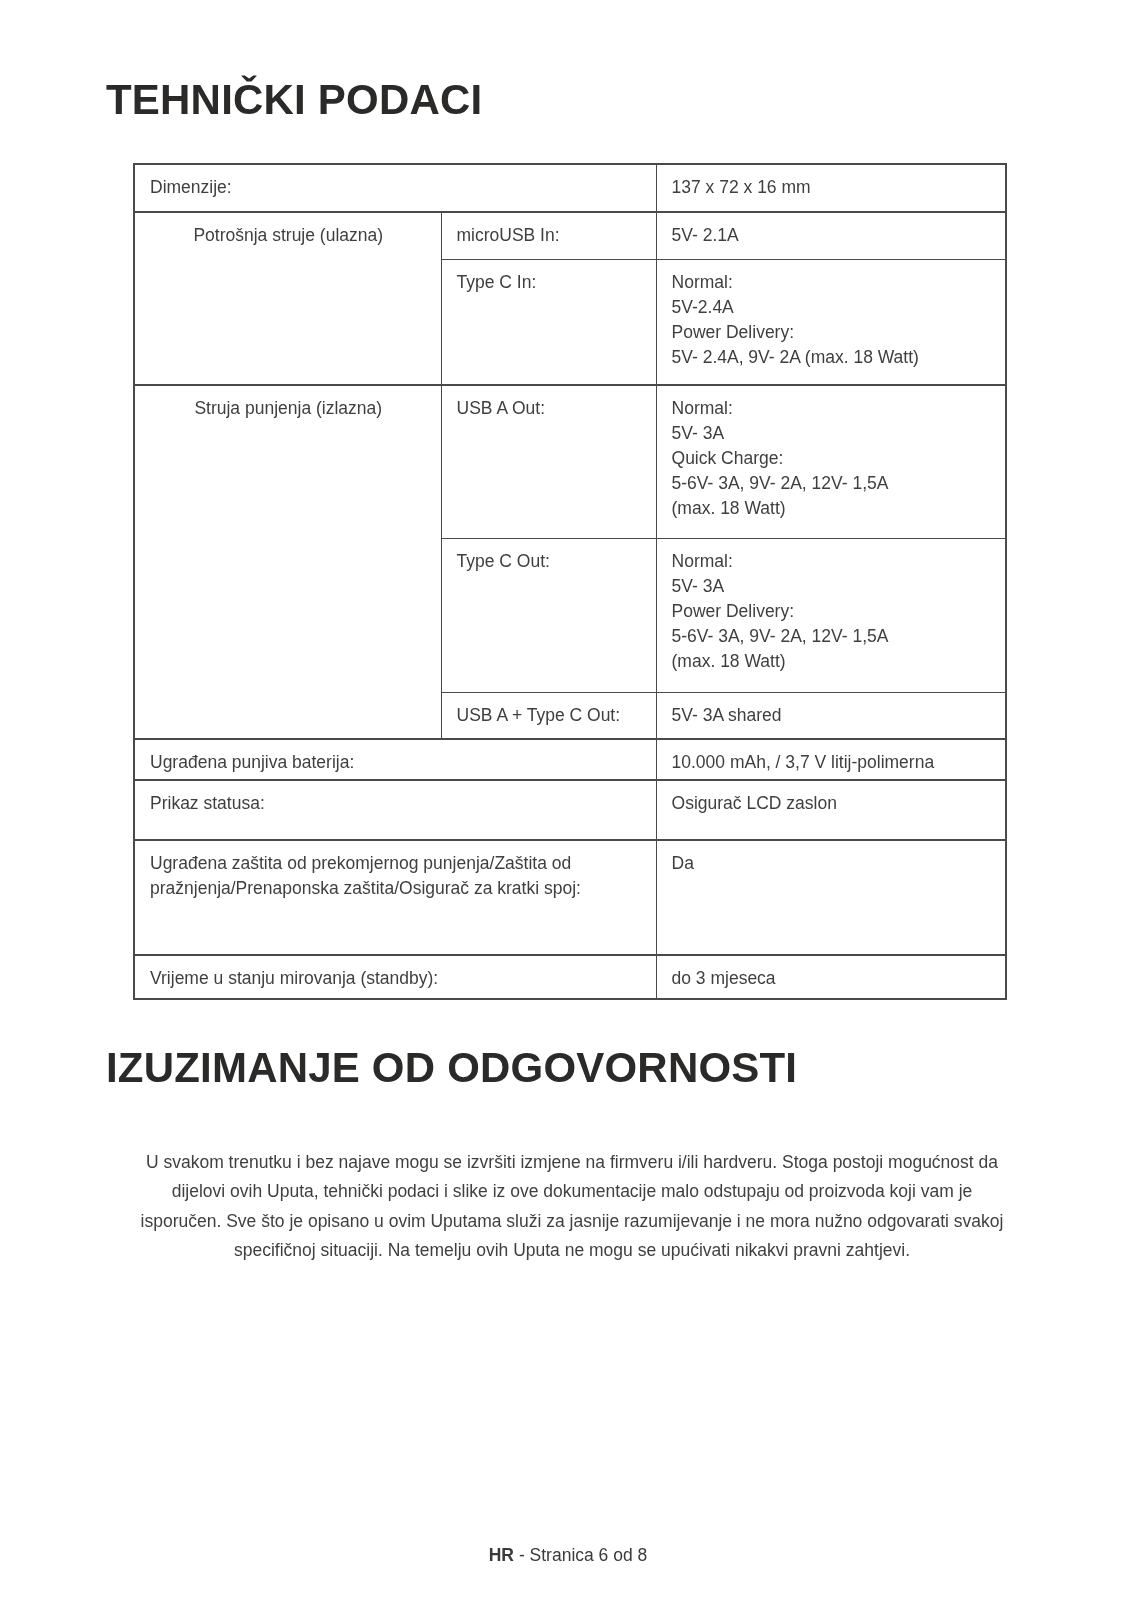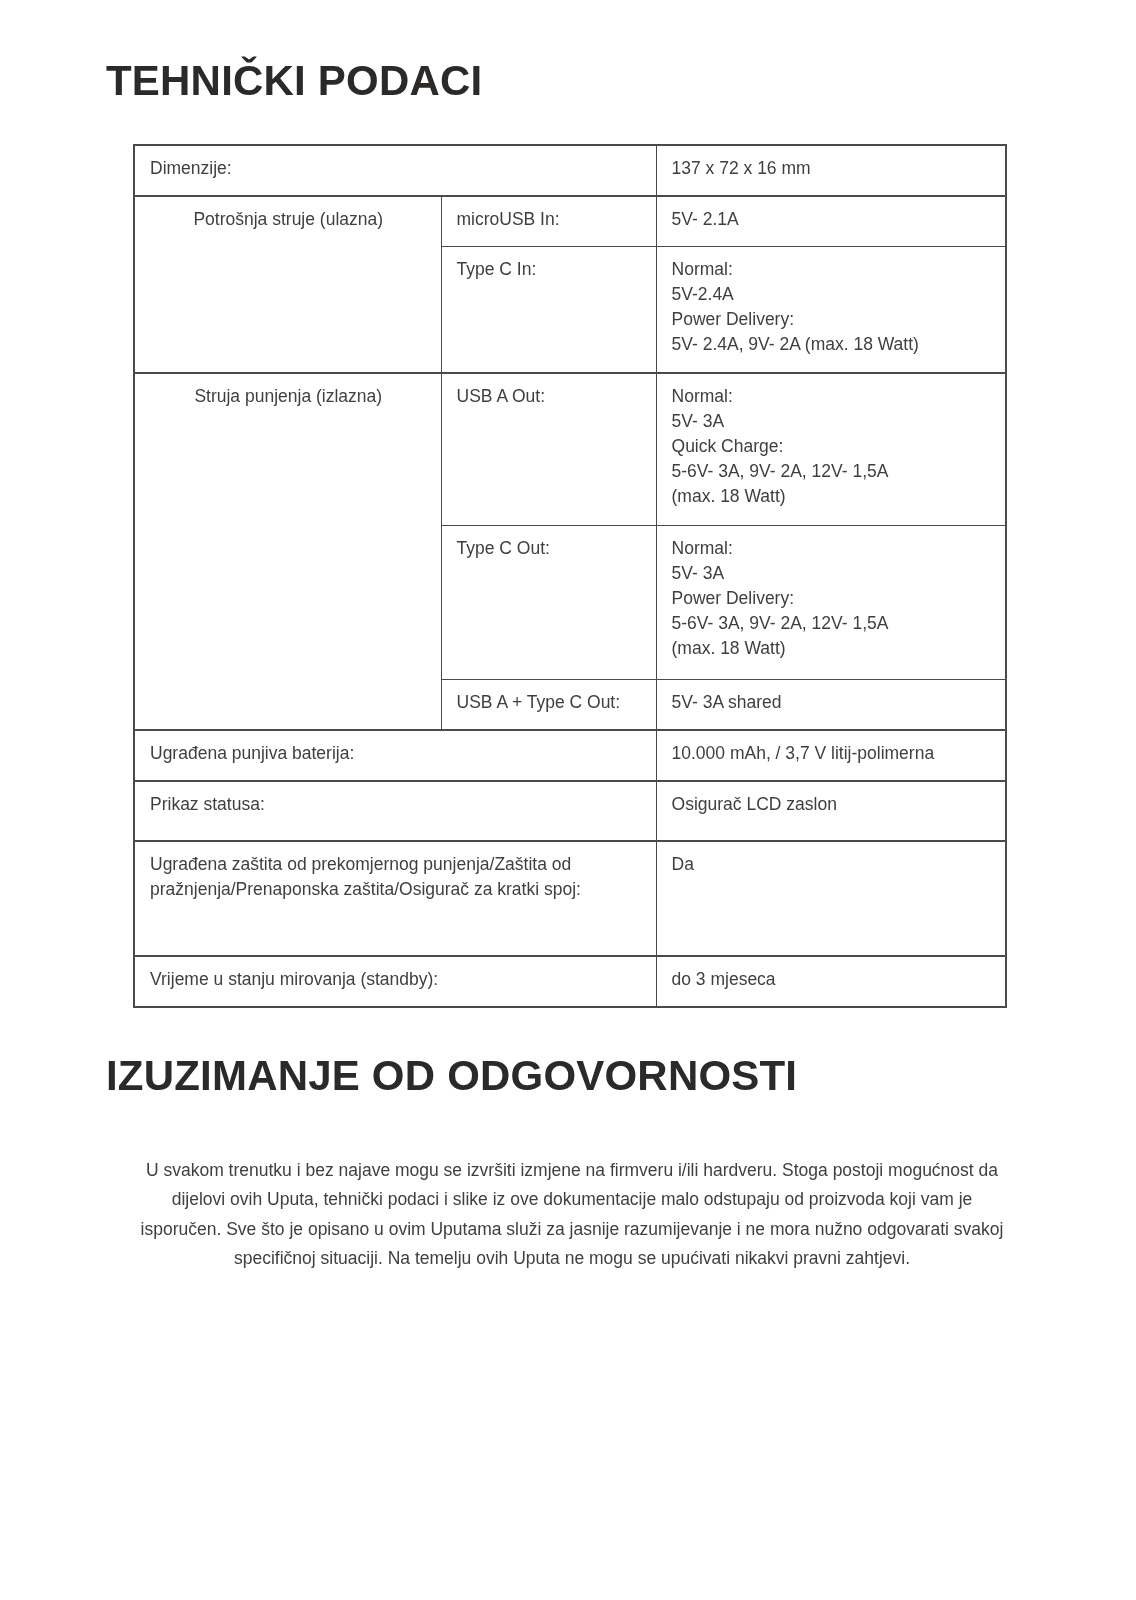--- a/index.html
+++ b/index.html
@@ -16,32 +16,32 @@
     font-family:"Liberation Sans","DejaVu Sans",sans-serif;
   }
   h1,h2{
     margin:0 0 0 106px;
     color:var(--heading);
     font-size:42px;
     font-weight:bold;
     letter-spacing:0.2px;
     line-height:1.2;
   }
-  h1{padding-top:56px;}
+  h1{padding-top:75px;}
   h2{margin-top:43px;transform-origin:left center;}
   table.spec{
     margin:38px 0 0 133px;
     width:872px;
     border-collapse:collapse;
     table-layout:fixed;
     border:2px solid var(--border);
   }
   table.spec td{
     border:1px solid var(--border);
-    padding:10px 14px 14px 15px;
+    padding:10px 14px 4px 15px;
     font-size:17.5px;
     line-height:25px;
     vertical-align:top;
     overflow:hidden;
   }
   tr.thick td{border-top-width:2px;}
   td.group-label{vertical-align:middle;text-align:center;}
   td.value{white-space:pre-line;}
   p.disclaimer{
     margin:54px 0 0 133px;
@@ -136,14 +136,18 @@
         <td colspan="2">Vrijeme u stanju mirovanja (standby):</td>
         <td class="value">do 3 mjeseca</td>
       </tr>
     </tbody>
   </table>
 
   <h2>IZUZIMANJE OD ODGOVORNOSTI</h2>
 
   <p class="disclaimer">U svakom trenutku i bez najave mogu se izvršiti izmjene na firmveru i/ili hardveru. Stoga postoji mogućnost da dijelovi ovih Uputa, tehnički podaci i slike iz ove dokumentacije malo odstupaju od proizvoda koji vam je isporučen. Sve što je opisano u ovim Uputama služi za jasnije razumijevanje i ne mora nužno odgovarati svakoj specifičnoj situaciji. Na temelju ovih Uputa ne mogu se upućivati nikakvi pravni zahtjevi.</p>
 
+  <footer class="page-footer">
+    <span class="lang">HR</span>
+    <span>- Stranica 6 od 8</span>
+  </footer>
 
 </main>
 
 </body></html>

